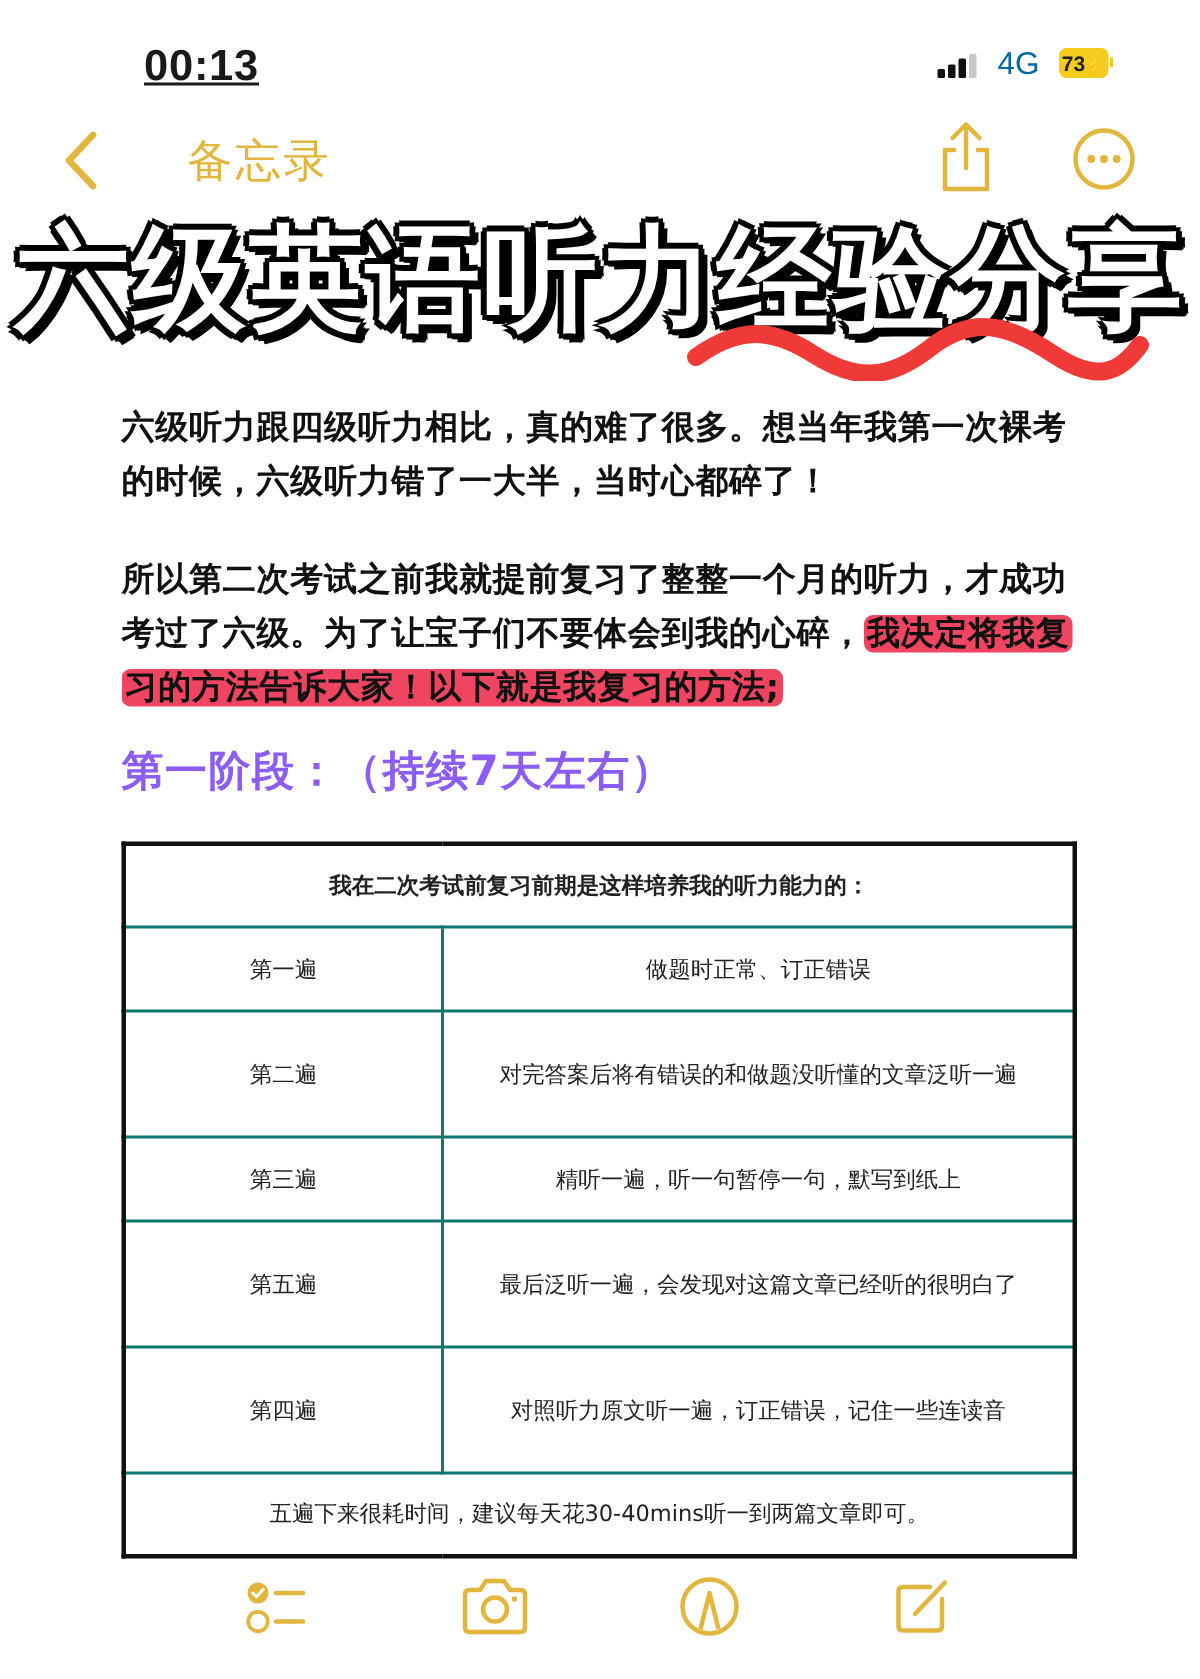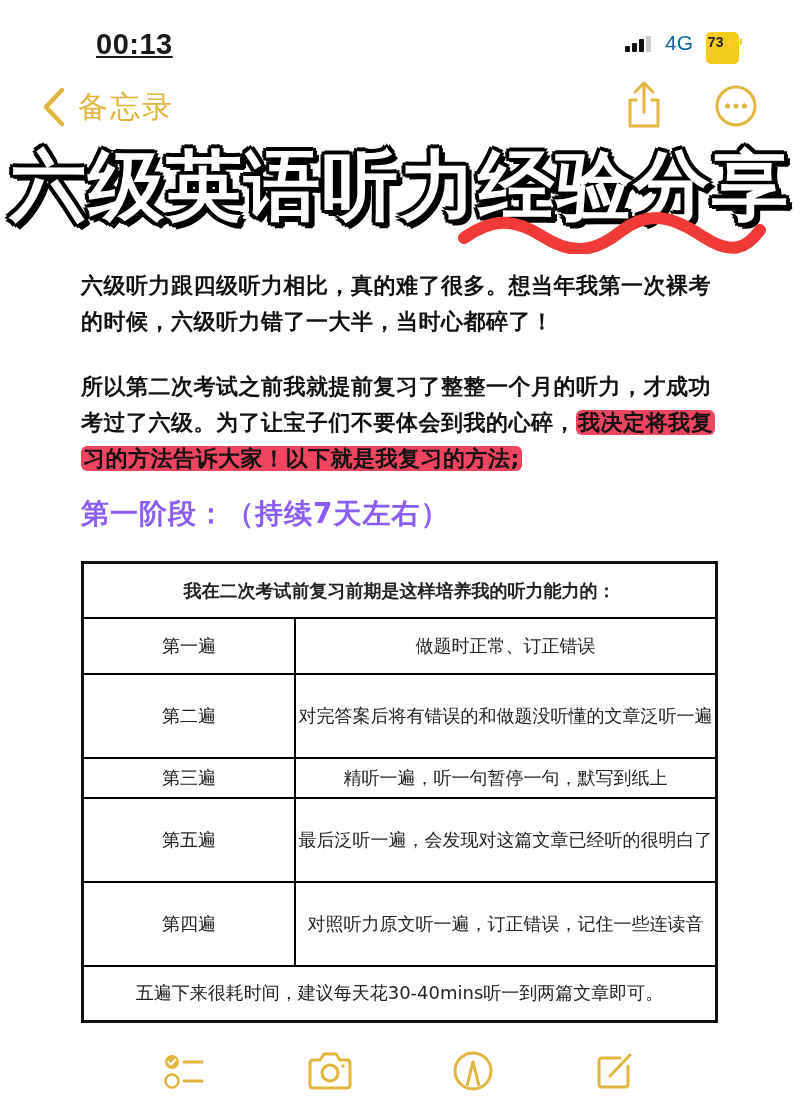--- a/index.html
+++ b/index.html
@@ -6,45 +6,45 @@
   body {
     width:800px; height:1119px; background:#ffffff; position:relative; overflow:hidden;
     font-family: "DejaVu Sans", "Liberation Sans", sans-serif; color:#111;
   }
   .abs { position:absolute; }
   
   .time { left:96px; top:28px; font-size:29px; font-weight:bold; color:#1a1a1a; font-family:"Liberation Sans", sans-serif; letter-spacing:0.5px;text-decoration:underline; }
   .signal { left:625px; top:36px; width:32px; height:16px; }
   .signal span { position:absolute; bottom:0; width:5px; background:#111; border-radius:1px; }
   .net { left:665px; top:31px; font-size:21px; color:#0369a1; font-family:"Liberation Sans", sans-serif; }
-  .battery { left:706px; top:32px; width:33px; height:32px; background:#f5cc1e; border-radius:5px; font-size:14px; font-weight:bold; line-height:20px; text-align:center; color:#222; font-family:"Liberation Sans", sans-serif; }
+  .battery { left:706px; top:32px; width:33px; height:20px; background:#f5cc1e; border-radius:5px; font-size:14px; font-weight:bold; line-height:20px; text-align:center; color:#222; font-family:"Liberation Sans", sans-serif; }
   .battery-nub { left:740px; top:38px; width:2px; height:7px; background:#f5cc1e; border-radius:1px; }
   
-  .back { left:40px; top:86px; display:flex; align-items:center; color:#e2b53c; cursor:pointer; }
+  .back { left:40px; top:86px; display:flex; align-items:center; color:#e2b53c; cursor:pointer;gap:47px; }
   .back svg { width:28px; height:42px; }
   .back-label { font-size:30px; margin-left:10px; color:#e2b53c; letter-spacing:2px; }
   .nav-icon { cursor:pointer; }
   
   .title {
     left:0; top:140px; width:800px; text-align:center; font-size:76px; font-weight:bold;
     color:#fff; letter-spacing:2px; line-height:92px;
     -webkit-text-stroke: 0px #000;
     text-shadow:
       4px 0 0 #000, -4px 0 0 #000, 0 4px 0 #000, 0 -4px 0 #000,
       3px 3px 0 #000, -3px -3px 0 #000, 3px -3px 0 #000, -3px 3px 0 #000,
       5px 5px 0 #000, 6px 4px 0 #000, 4px 6px 0 #000, 2px 4px 0 #000;
   }
   .squiggle { left:452px; top:210px; width:318px; height:44px; }
   
   .para { left:81px; width:650px; font-size:22px; font-weight:bold; line-height:36px; color:#111; letter-spacing:0.5px; }
   .hl { background:#ef4560; border-radius:6px; padding:0 2px; box-decoration-break:clone; -webkit-box-decoration-break:clone; }
   .section-heading { left:81px; top:495px; font-size:28px; font-weight:bold; color:#8b5cf6; letter-spacing:1px; }
   
   .tbl { left:81px; top:561px; width:637px; border-collapse:collapse; border:3px solid #111; }
-  .tbl td, .tbl th { border:2px solid #000000; text-align:center; font-size:18px; color:#222; font-weight:normal; padding:0; }
+  .tbl td, .tbl th { border:2px solid #0f766e; text-align:center; font-size:15px; color:#222; font-weight:normal; padding:0; }
   .tbl th { font-weight:bold; height:53px; }
   .tbl td.c1 { width:210px; }
   
   .tb-icon { cursor:pointer; }
 </style>
 </head>
 <body>
 
 <div class="abs time">00:13</div>
 <div class="abs signal">
@@ -95,21 +95,21 @@
     <th colspan="2">我在二次考试前复习前期是这样培养我的听力能力的：</th>
   </tr>
   <tr style="height:56px;">
     <td class="c1">第一遍</td>
     <td>做题时正常、订正错误</td>
   </tr>
   <tr style="height:84px;">
     <td class="c1">第二遍</td>
     <td>对完答案后将有错误的和做题没听懂的文章泛听一遍</td>
   </tr>
-  <tr style="height:40px;margin-left:40px;">
+  <tr style="height:56px;margin-left:40px;">
     <td class="c1">第三遍</td>
     <td>精听一遍，听一句暂停一句，默写到纸上</td>
   </tr>
   <tr style="height:84px;">
     <td class="c1">第五遍</td>
     <td>最后泛听一遍，会发现对这篇文章已经听的很明白了</td>
   </tr>
   <tr style="height:84px;">
     <td class="c1">第四遍</td>
     <td>对照听力原文听一遍，订正错误，记住一些连读音</td>

